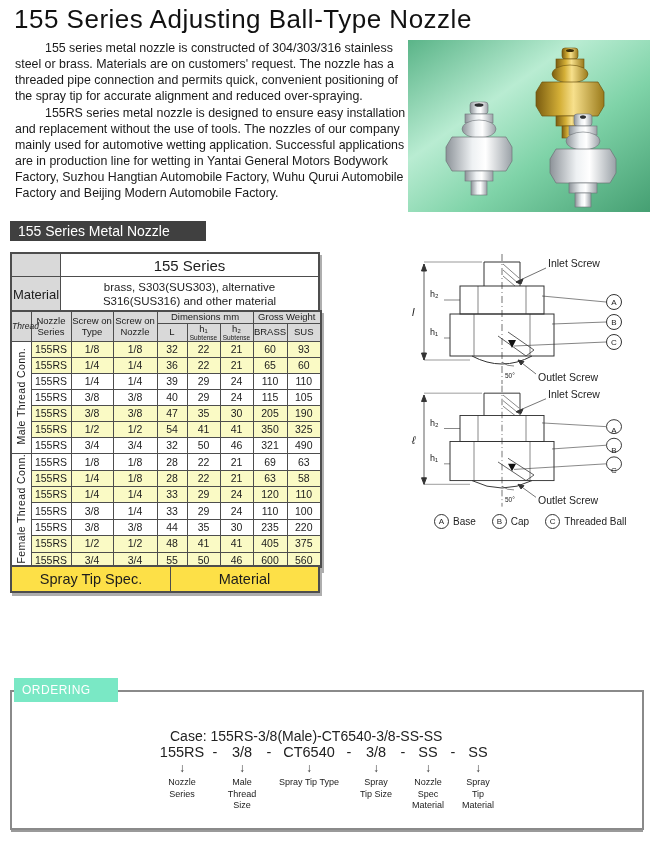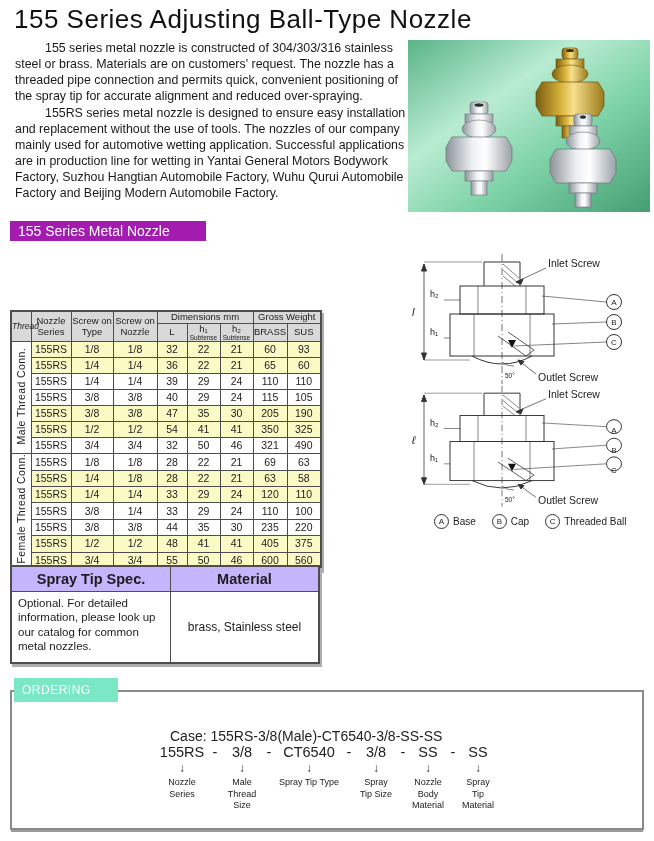--- a/index.html
+++ b/index.html
@@ -8,21 +8,21 @@
 
   
   .title{position:absolute;left:14px;top:4px;font-size:26px;font-weight:400;letter-spacing:.5px;color:#111;text-align:right;}
   .intro{position:absolute;left:15px;top:40px;width:394px;font-size:12.4px;line-height:1.30;color:#1a1a1a;}
   .intro p{margin:0;text-indent:30px;}
 
   
   .photo{position:absolute;left:408px;top:40px;width:242px;height:172px;}
 
   
-  .banner{position:absolute;left:10px;top:221px;width:196px;height:20px;background:#a21caf;
+  .banner{position:absolute;left:10px;top:221px;width:196px;height:20px;background:#404040;
           color:#fff;font-size:14px;line-height:20px;padding-left:8px;box-sizing:border-box;}
 
   
   table{border-collapse:collapse;background:#fff;}
   .doc-table{border:2px solid #4d4d4d;box-shadow:2px 3px 0 #aeaeae;}
   .doc-table td,.doc-table th{border:1px solid #4d4d4d;font-weight:400;padding:0;text-align:center;}
   .gray{background:#D9D9D9;}
 
   
   .mat-table{position:absolute;left:10px;top:252px;width:310px;}
@@ -44,21 +44,21 @@
   .diagram{position:absolute;left:402px;}
   .d1{top:250px;}
   .d2{top:382px;}
   .legend{position:absolute;left:434px;top:514px;display:flex;gap:16px;align-items:center;font-size:10px;color:#222;}
   .legend-item{display:flex;align-items:center;gap:4px;}
   .circ{display:inline-block;width:13px;height:13px;border:1px solid #333;border-radius:50%;
         font-size:8px;line-height:13px;text-align:center;color:#222;}
 
   
   .spray-table{position:absolute;left:10px;top:565px;width:310px;table-layout:fixed;}
-  .spray-table th{font-size:14.5px;height:24px;background:#c4b5fd;font-weight:bold;}
+  .spray-table th{font-size:14.5px;height:24px;background:#fde047;}
   .spray-table .note{font-size:11.5px;text-align:left;vertical-align:top;padding:4px 6px;line-height:1.25;height:62px;width:152px;}
   .spray-table .matv{font-size:12px;}
 
   
   .order-box{position:absolute;left:10px;top:690px;width:634px;height:140px;border:2px solid #8a8a8a;
              box-sizing:border-box;box-shadow:0 3px 0 -1px #9a9a9a;background:#fff;}
   .order-badge{position:absolute;left:14px;top:678px;width:104px;height:24px;background:#7AE8C5;color:#fff;
                font-size:12px;line-height:24px;padding-left:8px;box-sizing:border-box;letter-spacing:.5px;}
   .order-block{position:absolute;left:158px;top:728px;}
   .case-line{font-size:14px;color:#222;margin:0 0 0 12px;}
@@ -131,20 +131,32 @@
       <rect x="19" y="12" width="28" height="9" fill="url(#steelG)" stroke="#6d7277" stroke-width="0.6"></rect>
       <ellipse cx="33" cy="27" rx="17" ry="9" fill="url(#steelG)" stroke="#6d7277" stroke-width="0.6"></ellipse>
       <polygon points="6,35 60,35 66,45 66,59 60,69 6,69 0,59 0,45" fill="url(#steelG)" stroke="#6d7277" stroke-width="0.7"></polygon>
       <rect x="19" y="69" width="28" height="10" fill="url(#steelG)" stroke="#6d7277" stroke-width="0.6"></rect>
       <rect x="25" y="79" width="16" height="14" fill="url(#steelG)" stroke="#6d7277" stroke-width="0.6"></rect>
     </g>
   </svg>
 
   <div class="banner">155 Series Metal Nozzle</div>
 
+  <table class="mat-table doc-table">
+    <tbody>
+        <tr>
+      <td class="gray" style="width:48px"></td>
+      <td class="hdr155">155 Series</td>
+    </tr>
+    <tr>
+      <td class="gray mat-label">Material</td>
+      <td class="mat-val">brass, S303(SUS303), alternative S316(SUS316) and other material</td>
+    </tr>
+  </tbody>
+    </table>
 
   <table class="spec-table doc-table">
     <colgroup>
       <col style="width:20px">
         <col style="width:40px">
         <col style="width:42px">
         <col style="width:44px">
       <col style="width:30px">
         <col style="width:33px">
         <col style="width:33px">
@@ -416,24 +428,20 @@
       <span>Threaded Ball</span>
     </span>
   </div>
 
   <table class="spray-table doc-table">
     <tbody>
         <tr>
       <th style="width:158px">Spray Tip Spec.</th>
       <th>Material</th>
     </tr>
-    <tr>
-      <td class="note">Optional. For detailed information, please look up our catalog for common metal nozzles.</td>
-      <td class="matv">brass, Stainless steel</td>
-    </tr>
   </tbody>
     </table>
 
   <div class="order-box"></div>
   <div class="order-badge">ORDERING INFO</div>
 
   <div class="order-block">
     <div class="case-line">Case: 155RS-3/8(Male)-CT6540-3/8-SS-SS</div>
     <div class="code-grid">
       <span class="code">155RS</span>
@@ -452,18 +460,18 @@
       <span class="arrow" style="grid-column:3">↓</span>
       <span class="arrow" style="grid-column:5">↓</span>
       <span class="arrow" style="grid-column:7">↓</span>
       <span class="arrow" style="grid-column:9">↓</span>
       <span class="arrow" style="grid-column:11">↓</span>
 
       <span class="plabel" style="grid-column:1">Nozzle Series</span>
       <span class="plabel" style="grid-column:3">Male Thread Size</span>
       <span class="plabel" style="grid-column:5">Spray Tip Type</span>
       <span class="plabel" style="grid-column:7">Spray Tip Size</span>
-      <span class="plabel" style="grid-column:9">Nozzle Body Material</span>
+      <span class="plabel" style="grid-column:9">Nozzle Spec Material</span>
       <span class="plabel" style="grid-column:11">Spray Tip Material</span>
     </div>
   </div>
 
 </div>
 
 </body></html>

